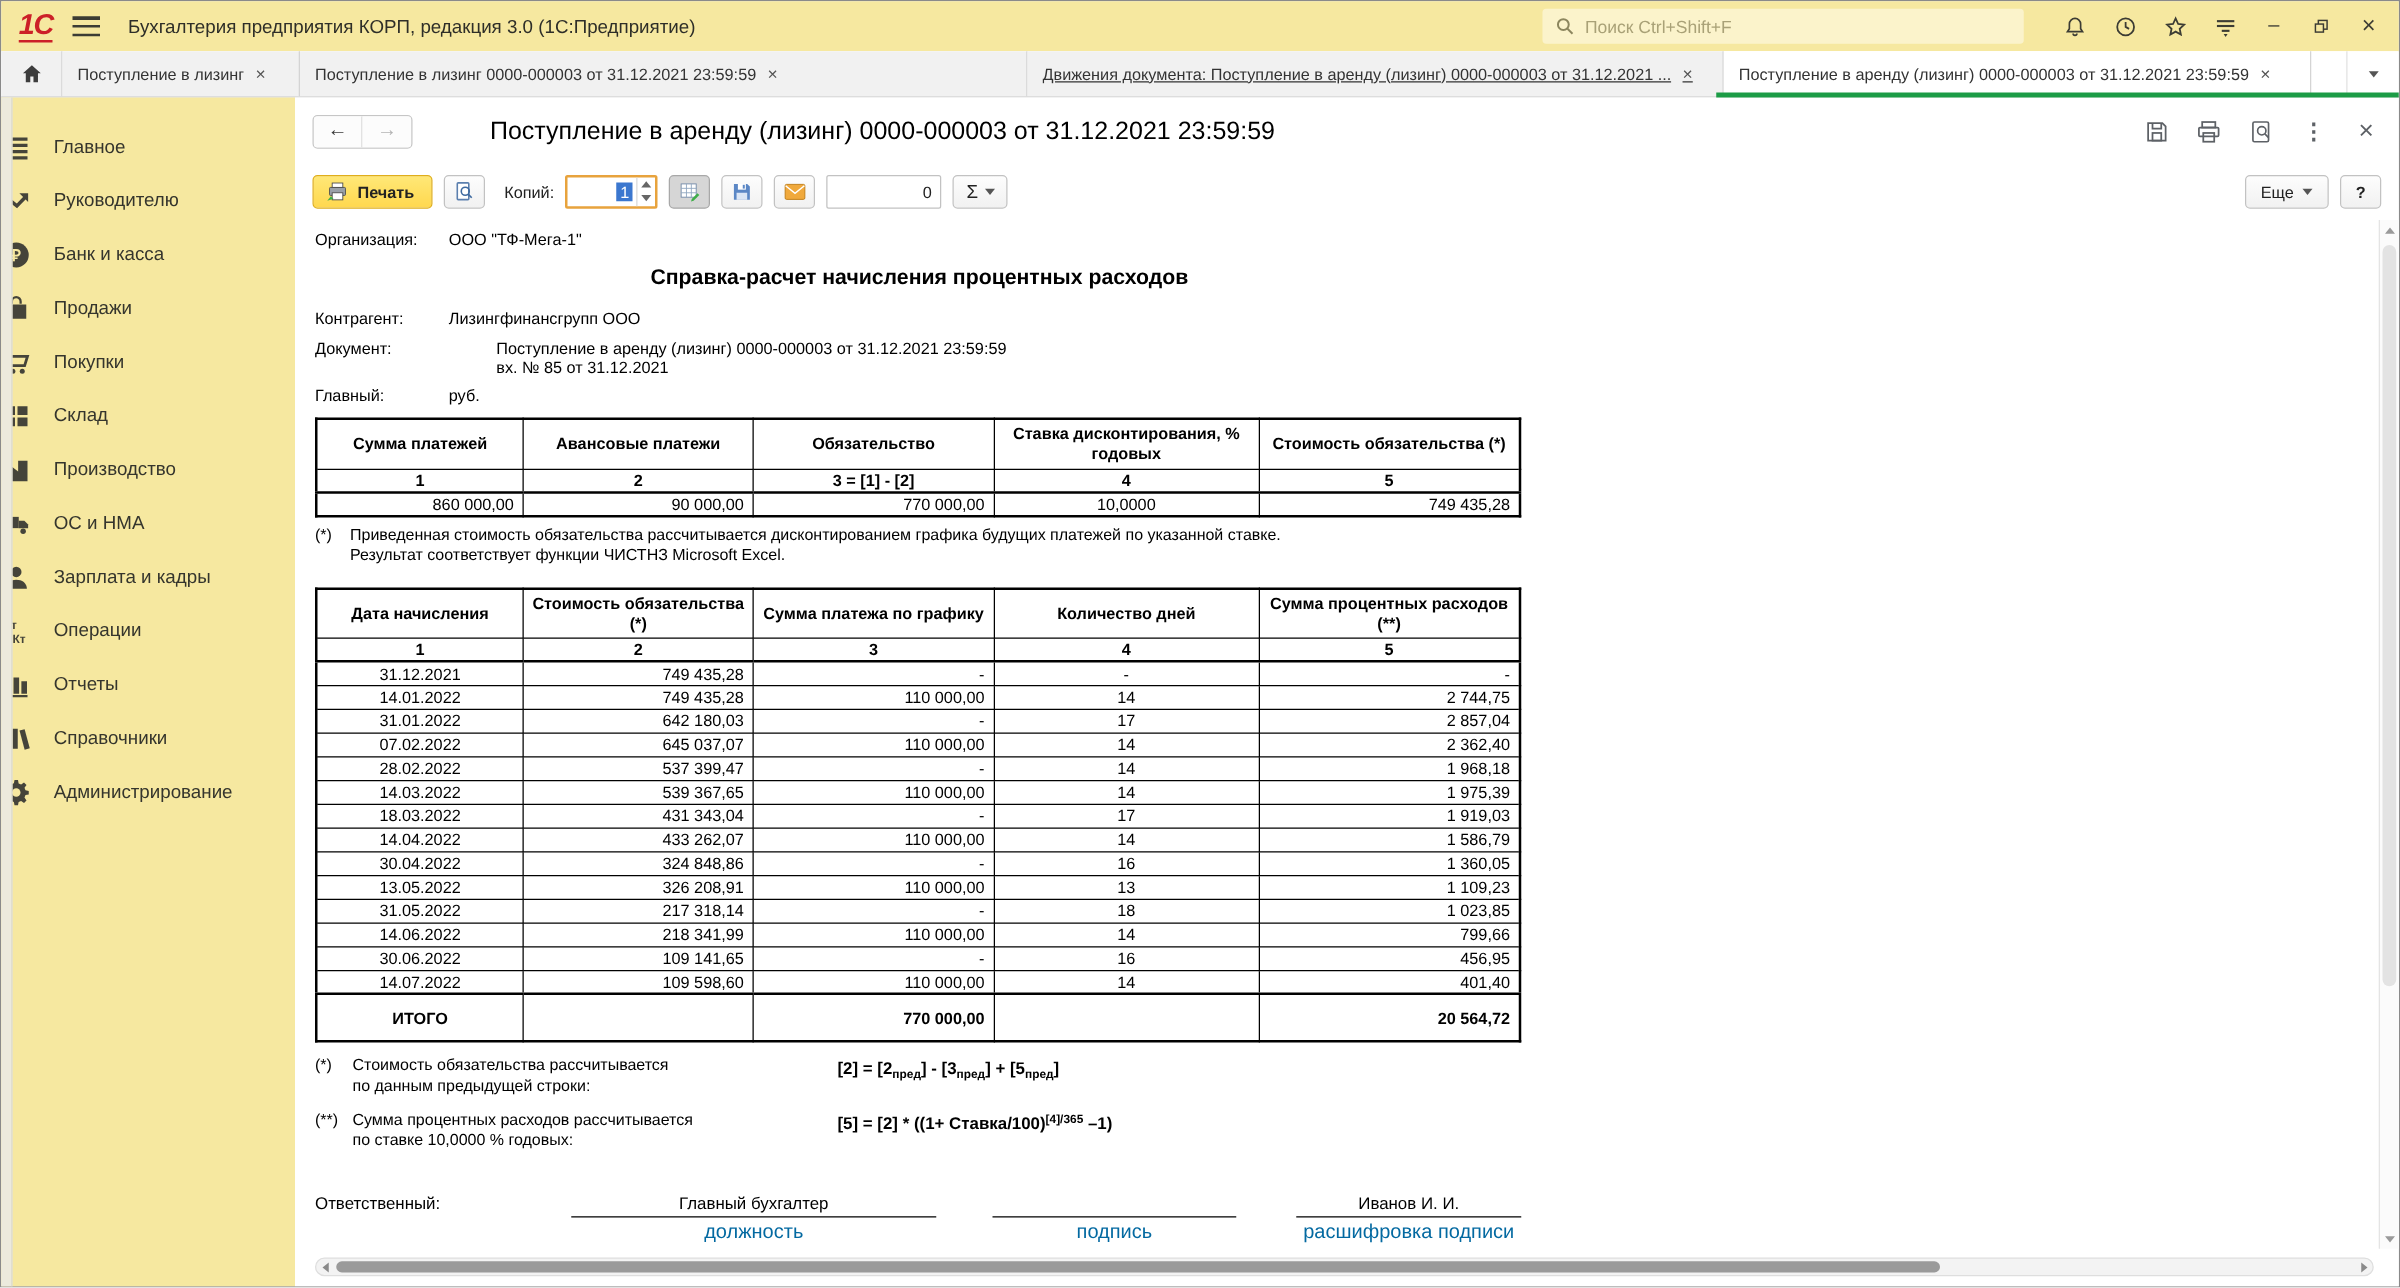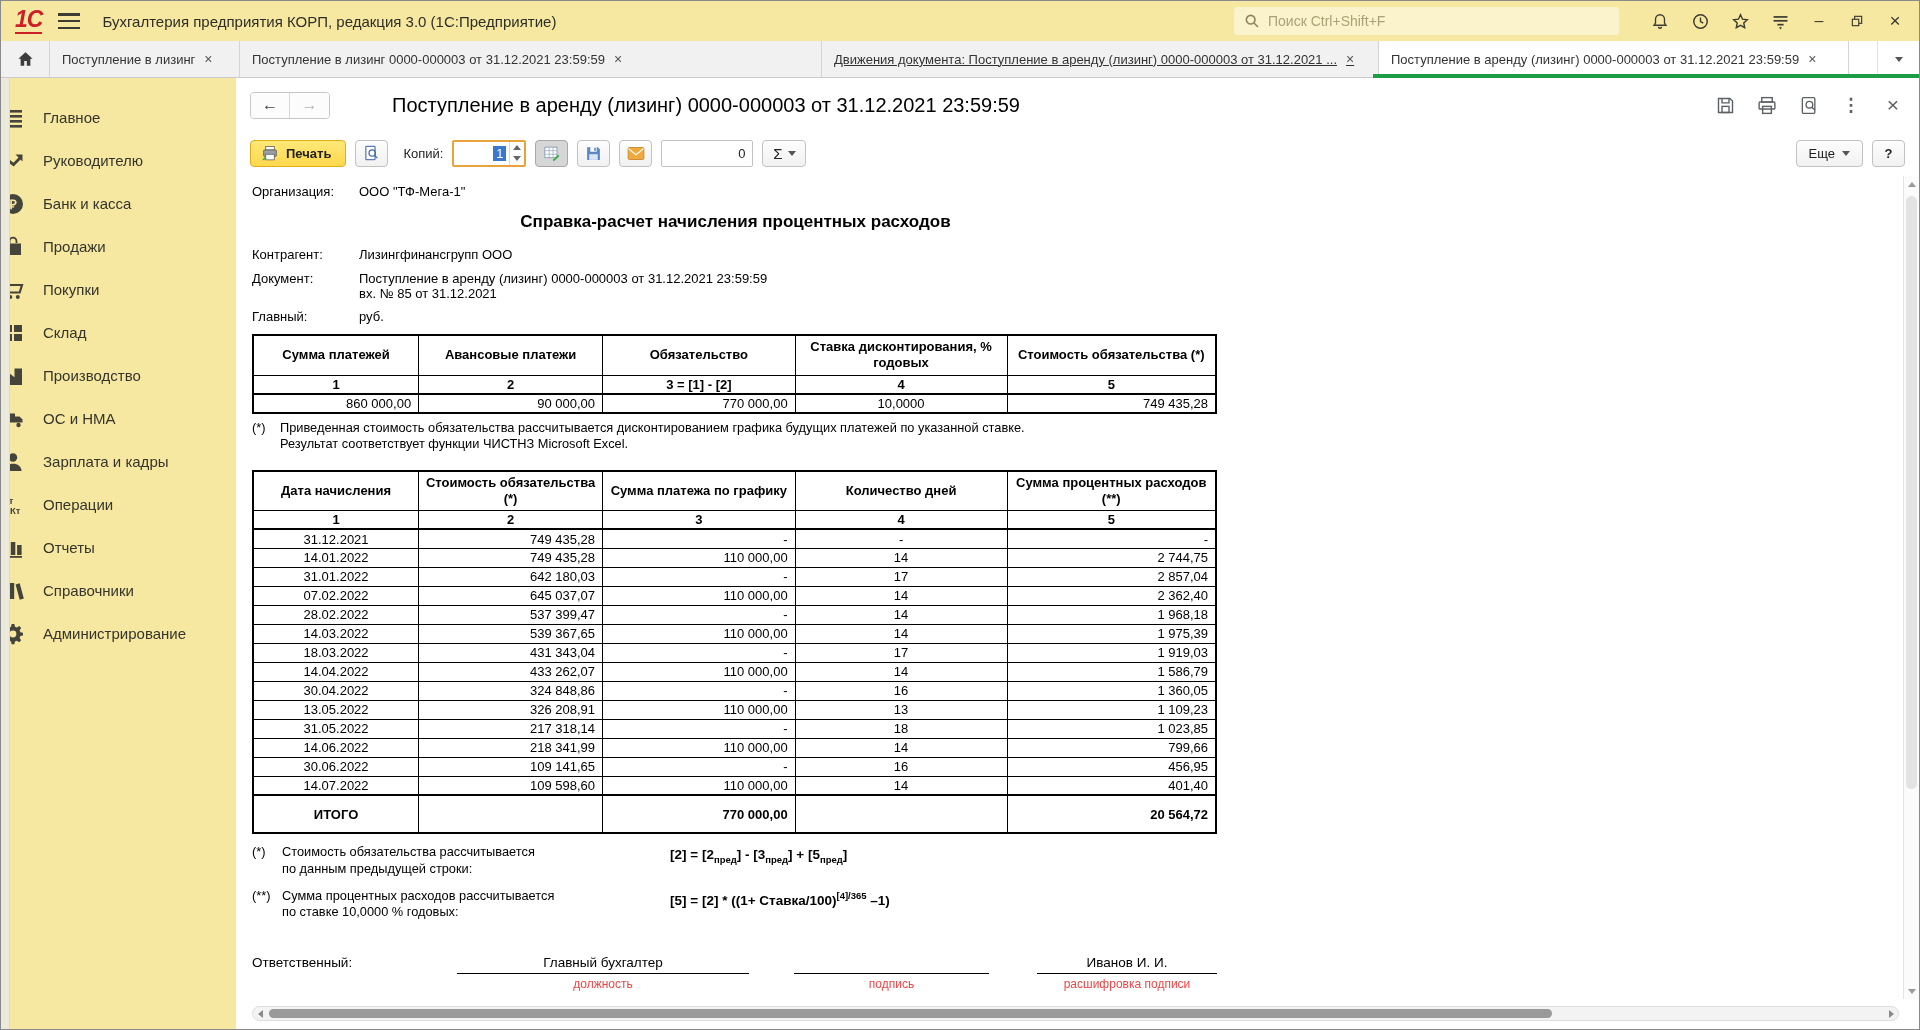--- a/index.html
+++ b/index.html
@@ -92,21 +92,21 @@
   .fnote { display:grid; grid-template-columns:28px 1fr; margin-top:6px; line-height:1.3; font-size:12.8px; }
   .fn2 { display:grid; grid-template-columns:30px 388px 1fr; margin-top:10px; line-height:1.3; font-size:12.8px; align-items:start; }
   .formula { font-weight:700; font-size:13.5px; padding-top:2px; }
   .formula sub { font-size:9.5px; }
   .formula sup { font-size:9.5px; }
 
   .sig { display:flex; margin-top:34px; align-items:flex-start; }
   .sig-label { width:205px; flex:none; font-size:13.5px; }
   .sig-block { display:flex; flex-direction:column; align-items:center; }
   .sig-line { border-bottom:1.5px solid #000; width:100%; text-align:center; font-size:13.5px; padding-bottom:2px; min-height:19px; }
-  .sig-cap { font-size:12px; margin-top:3px; color:#ef4444; }
+  .sig-cap { font-size:16px; margin-top:3px; color:#0369a1; }
 
   
   .vscroll { position:absolute; right:0; top:2px; bottom:30px; width:16px; background:#fbfbfb; border-left:1px solid #e4e4e4; }
   .vthumb { position:absolute; left:2px; right:2px; top:20px; height:72%; background:#e3e3e3; border-radius:6px; }
   .varr { position:absolute; left:0; width:16px; height:16px; display:flex; align-items:center; justify-content:center; cursor:pointer; }
   .hscroll { position:absolute; left:16px; right:20px; bottom:8px; height:15px; background:#f3f3f3; border:1px solid #dedede; border-radius:8px; display:flex; align-items:center; }
   .hthumb { position:absolute; left:16px; width:78%; top:2px; bottom:2px; background:#9a9a9a; border-radius:6px; }
   .harr { width:14px; display:flex; align-items:center; justify-content:center; }
   .tri-l { width:0; height:0; border-top:4px solid transparent; border-bottom:4px solid transparent; border-right:5px solid #8a8a8a; }
   .tri-r { width:0; height:0; border-top:4px solid transparent; border-bottom:4px solid transparent; border-left:5px solid #8a8a8a; }
@@ -410,21 +410,21 @@
           <div class="doc-inner">
             <div class="kv">
               <span class="k">Организация:</span>
               <span class="v">ООО "ТФ-Мега-1"</span>
             </div>
             <div class="doc-title">Справка-расчет начисления процентных расходов</div>
             <div class="kv kv2">
               <span class="k">Контрагент:</span>
               <span class="v">Лизингфинансгрупп ООО</span>
             </div>
-            <div class="kv" style="margin-top:9px;">
+            <div class="kv" style="margin-top:9px;gap:38px;">
               <span class="k">Документ:</span>
               <span class="v">
                 <div>Поступление в аренду (лизинг) 0000-000003 от 31.12.2021 23:59:59</div>
                 <div>вх. № 85 от 31.12.2021</div>
               </span>
             </div>
             <div class="kv" style="margin-top:8px;">
               <span class="k">Главный:</span>
               <span class="v">руб.</span>
             </div>

